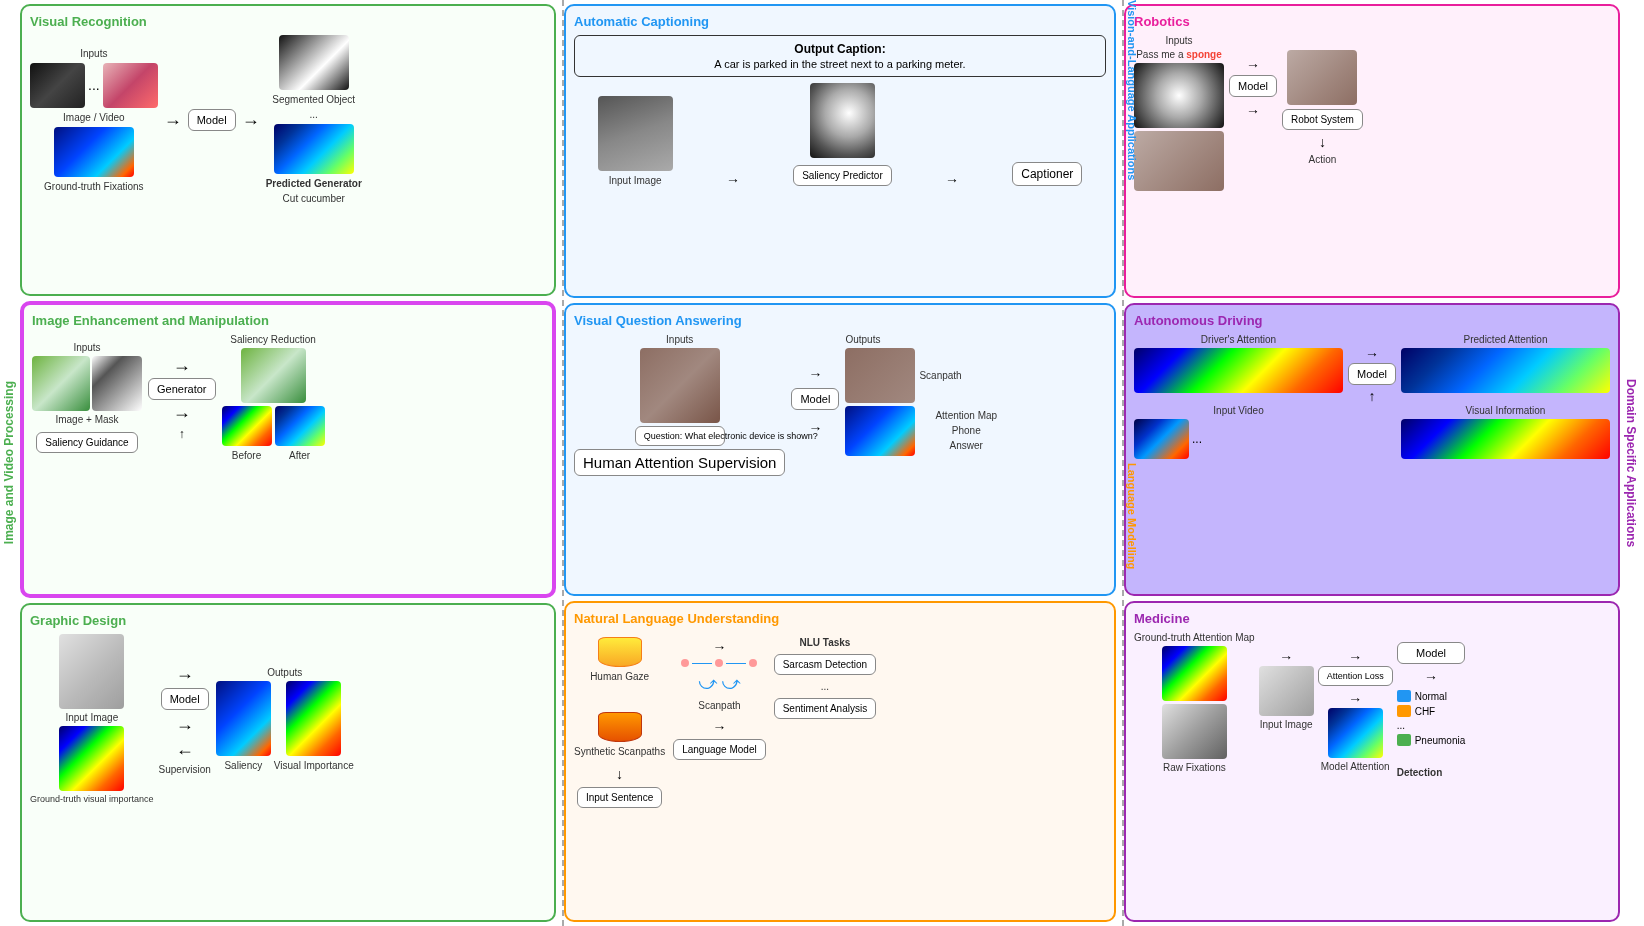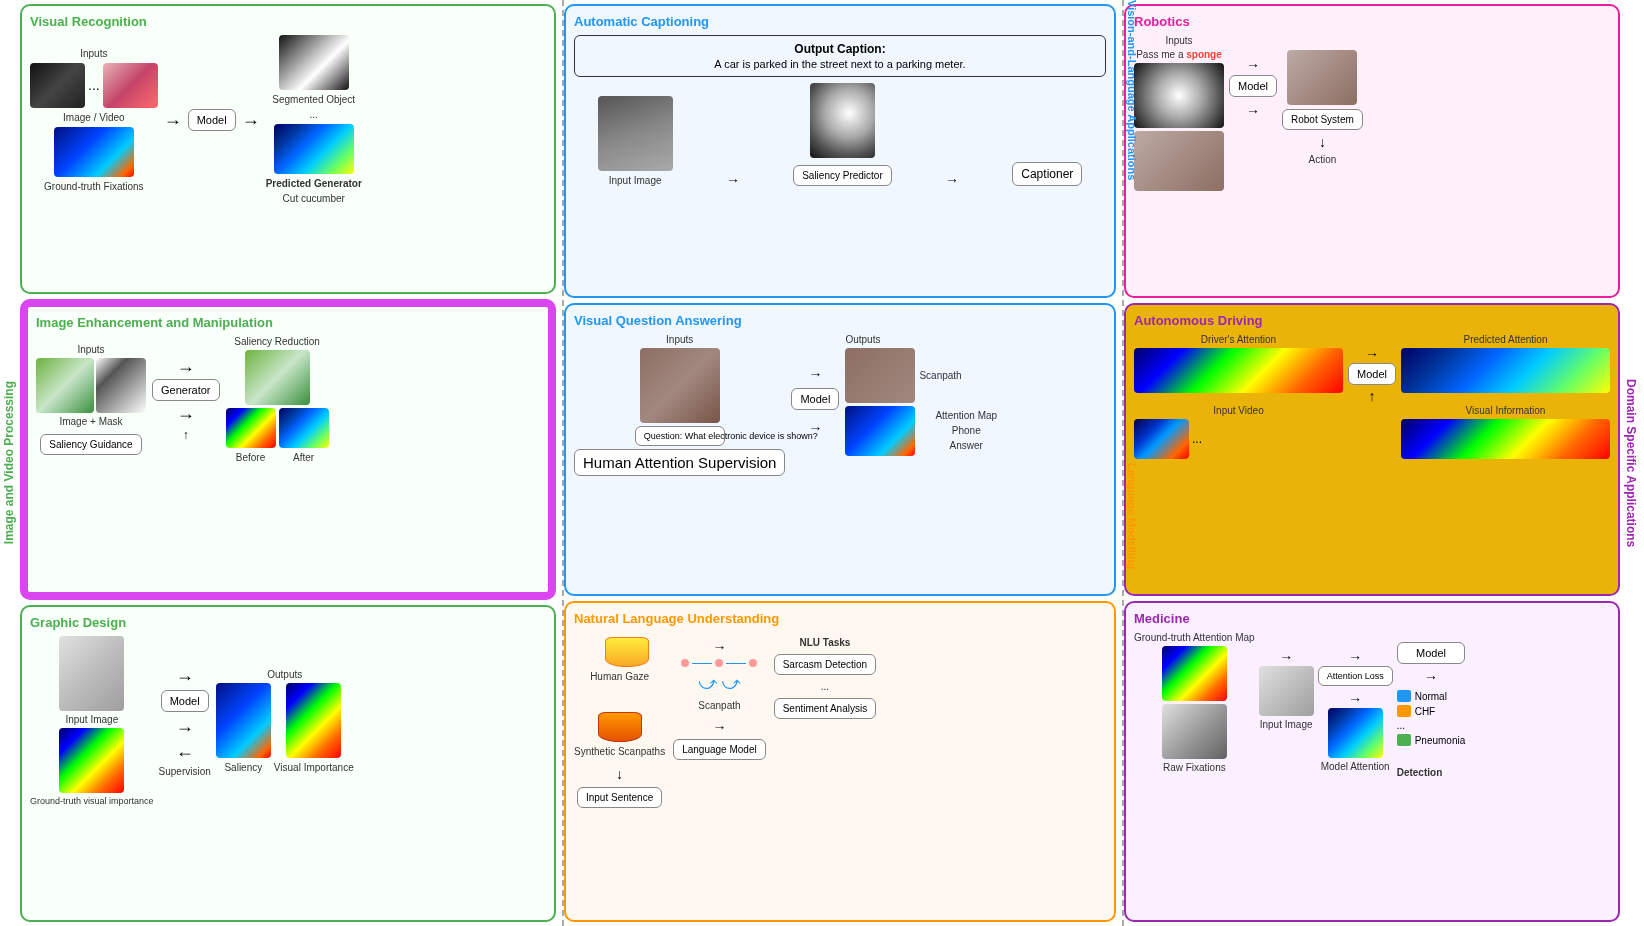--- a/index.html
+++ b/index.html
@@ -53,21 +53,21 @@
 
     
     .vr-box {
       border: 2px solid #4caf50;
       background: #f9fff9;
     }
     .vr-title { color: #4caf50; }
 
     
     .ie-box {
-      border: 8px solid #d946ef;
+      border: 4px solid #d946ef;
       background: #f9fff9;
     }
     .ie-title { color: #4caf50; }
 
     
     .gd-box {
       border: 2px solid #4caf50;
       background: #f9fff9;
     }
     .gd-title { color: #4caf50; }
@@ -96,21 +96,21 @@
     
     .rob-box {
       border: 2px solid #e91e9c;
       background: #fff0fb;
     }
     .rob-title { color: #e91e9c; }
 
     
     .ad-box {
       border: 2px solid #9c27b0;
-      background: #eab308;
+      background: #c4b5fd;
     }
     .ad-title { color: #9c27b0; }
 
     
     .med-box {
       border: 2px solid #9c27b0;
       background: #faf0ff;
     }
     .med-title { color: #9c27b0; }
 
@@ -445,21 +445,21 @@
             </div>
           </div>
         </div>
       </div>
 
       <div class="section-box nlu-box" style="flex:1.1;">
         <div class="section-title nlu-title">Natural Language Understanding</div>
         <div class="nlu-content" style="height:calc(100% - 24px);">
 
           <div class="nlu-left" style="gap:5px; padding-top:5px;">
-            <div class="col" style="align-items:flex-end;">
+            <div class="col" style="align-items:center;">
               <div class="cylinder-yellow"></div>
               <span class="small-label">Human Gaze</span>
             </div>
             <div style="height:20px;"></div>
             <div class="col" style="align-items:center;">
               <div class="cylinder-orange"></div>
               <span class="small-label">Synthetic
 Scanpaths</span>
             </div>
             <span style="font-size:14px; margin-top:4px;">↓</span>

